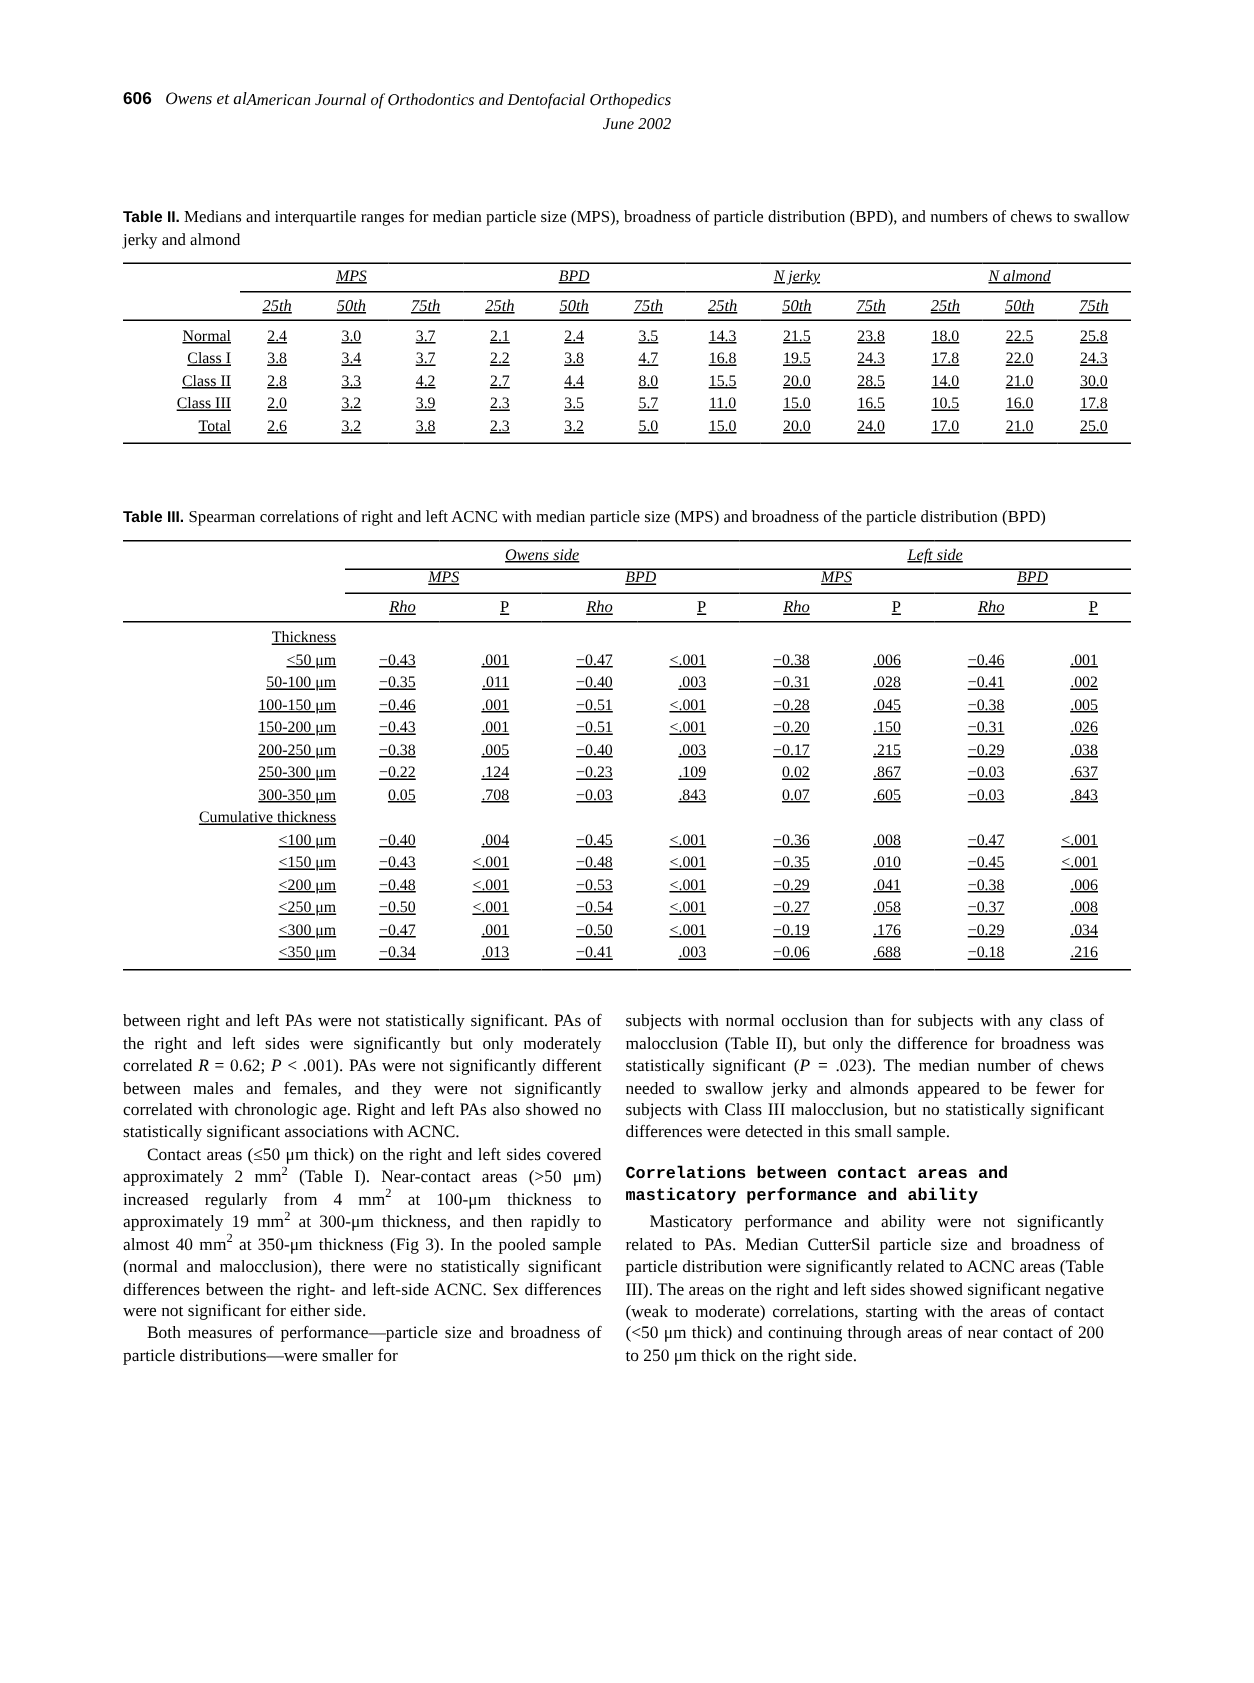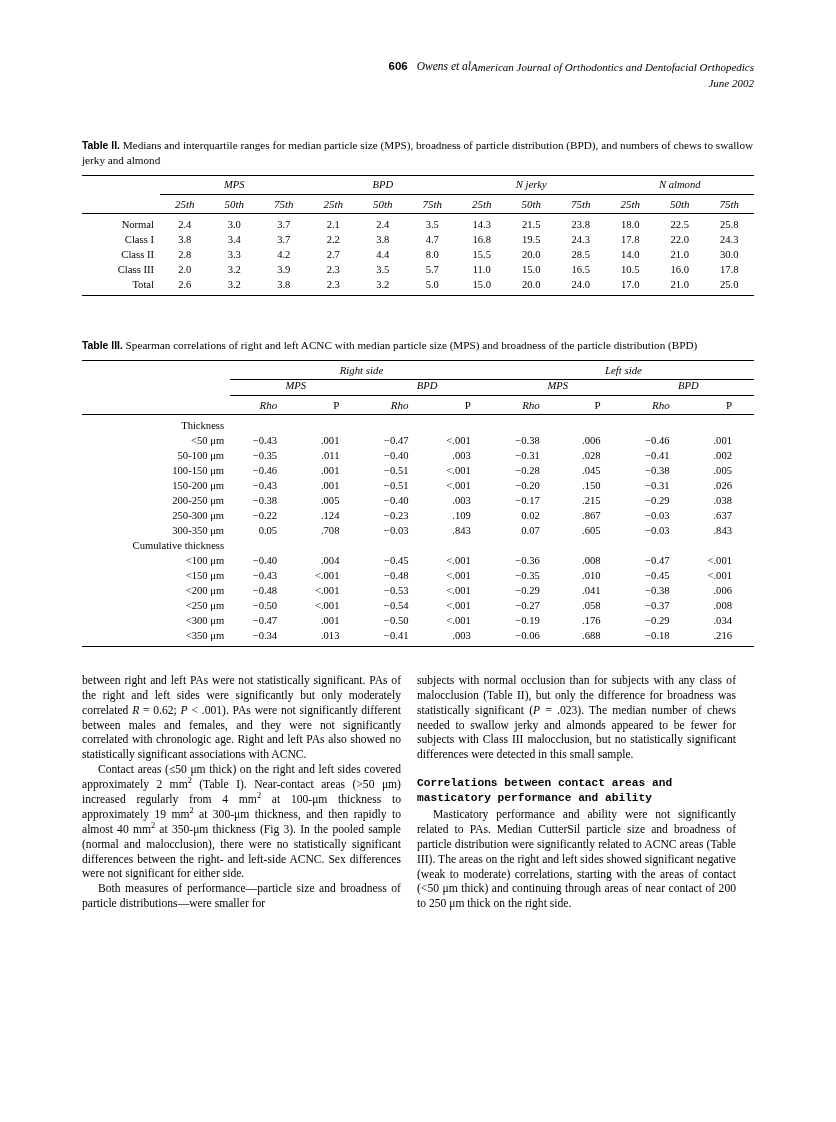--- a/index.html
+++ b/index.html
@@ -22,21 +22,21 @@
   .sheet {
     position: absolute;
     left: 82px;
     top: 60px;
     width: 672px;
   }
 
   
   .runhead {
     display: flex;
-    justify-content: flex-end;
+    justify-content: flex-start;
     align-items: flex-start;
     font-size: 10.5px;
   }
   .runhead-left {
     white-space: nowrap;
   }
   .folio {
     font-family: "Liberation Sans", sans-serif;
     font-weight: bold;
     font-size: 11.5px;
@@ -63,20 +63,21 @@
   .tbl-caption .tbl-label {
     font-family: "Liberation Sans", sans-serif;
     font-weight: bold;
     font-size: 10.4px;
     text-align: center;
   }
   table.data {
     width: 100%;
     border-collapse: collapse;
     font-size: 10.6px;
+    text-decoration: underline;
   }
   table.data td, table.data th {
     padding: 0;
     font-weight: normal;
     vertical-align: bottom;
     white-space: nowrap;
   }
   .rule-top td { border-top: 1.6px solid #000; height: 3px; }
   .rule-bot td { border-bottom: 1.6px solid #000; height: 0; }
 
@@ -319,21 +320,21 @@
             <col style="width:76px">
           <col style="width:71px">
             <col style="width:76px">
         </colgroup>
         <tbody>
           <tr class="rule-top">
             <td colspan="9"></td>
           </tr>
           <tr>
             <td></td>
-            <td class="side-head" colspan="4">Right side</td>
+            <td class="side-head" colspan="4">Owens side</td>
             <td class="side-head" colspan="4">Left side</td>
           </tr>
           <tr class="spanrule">
             <td></td>
             <td colspan="4">
                 <div class="line"></div>
               </td>
             <td colspan="4">
                 <div class="line"></div>
               </td>

